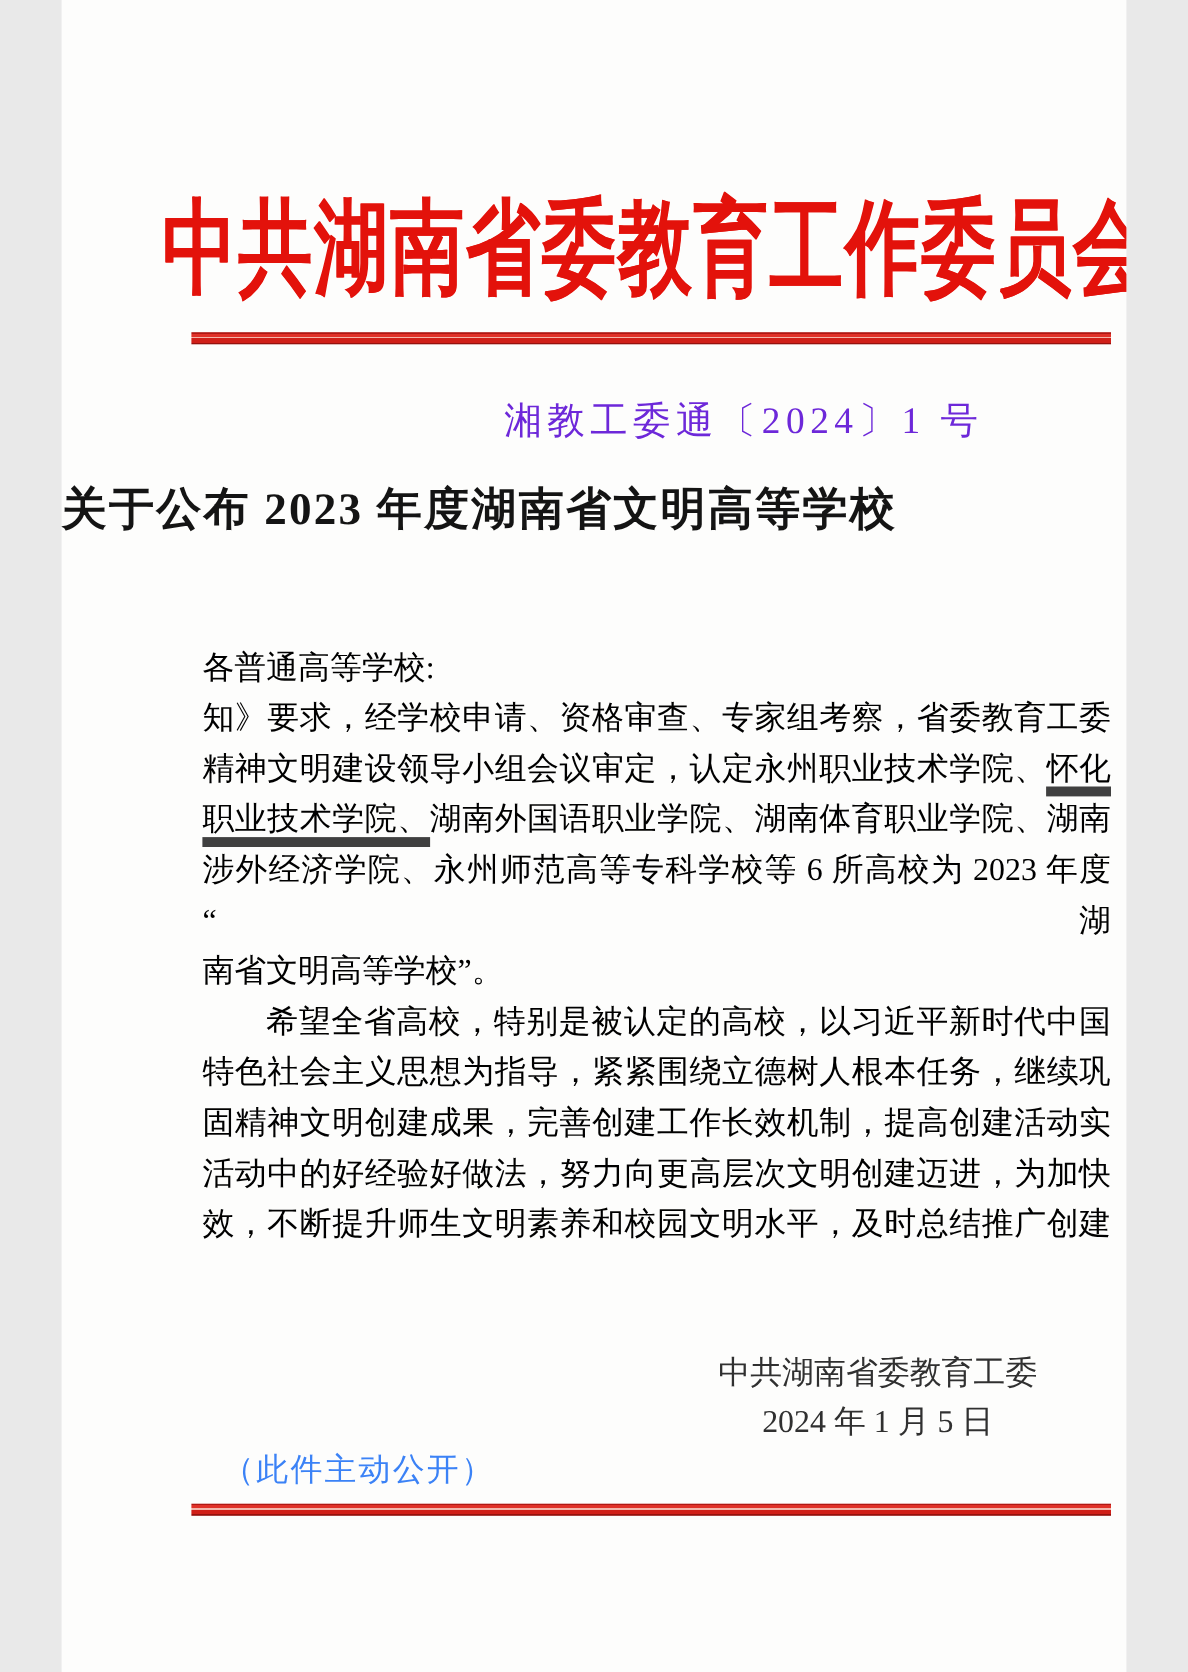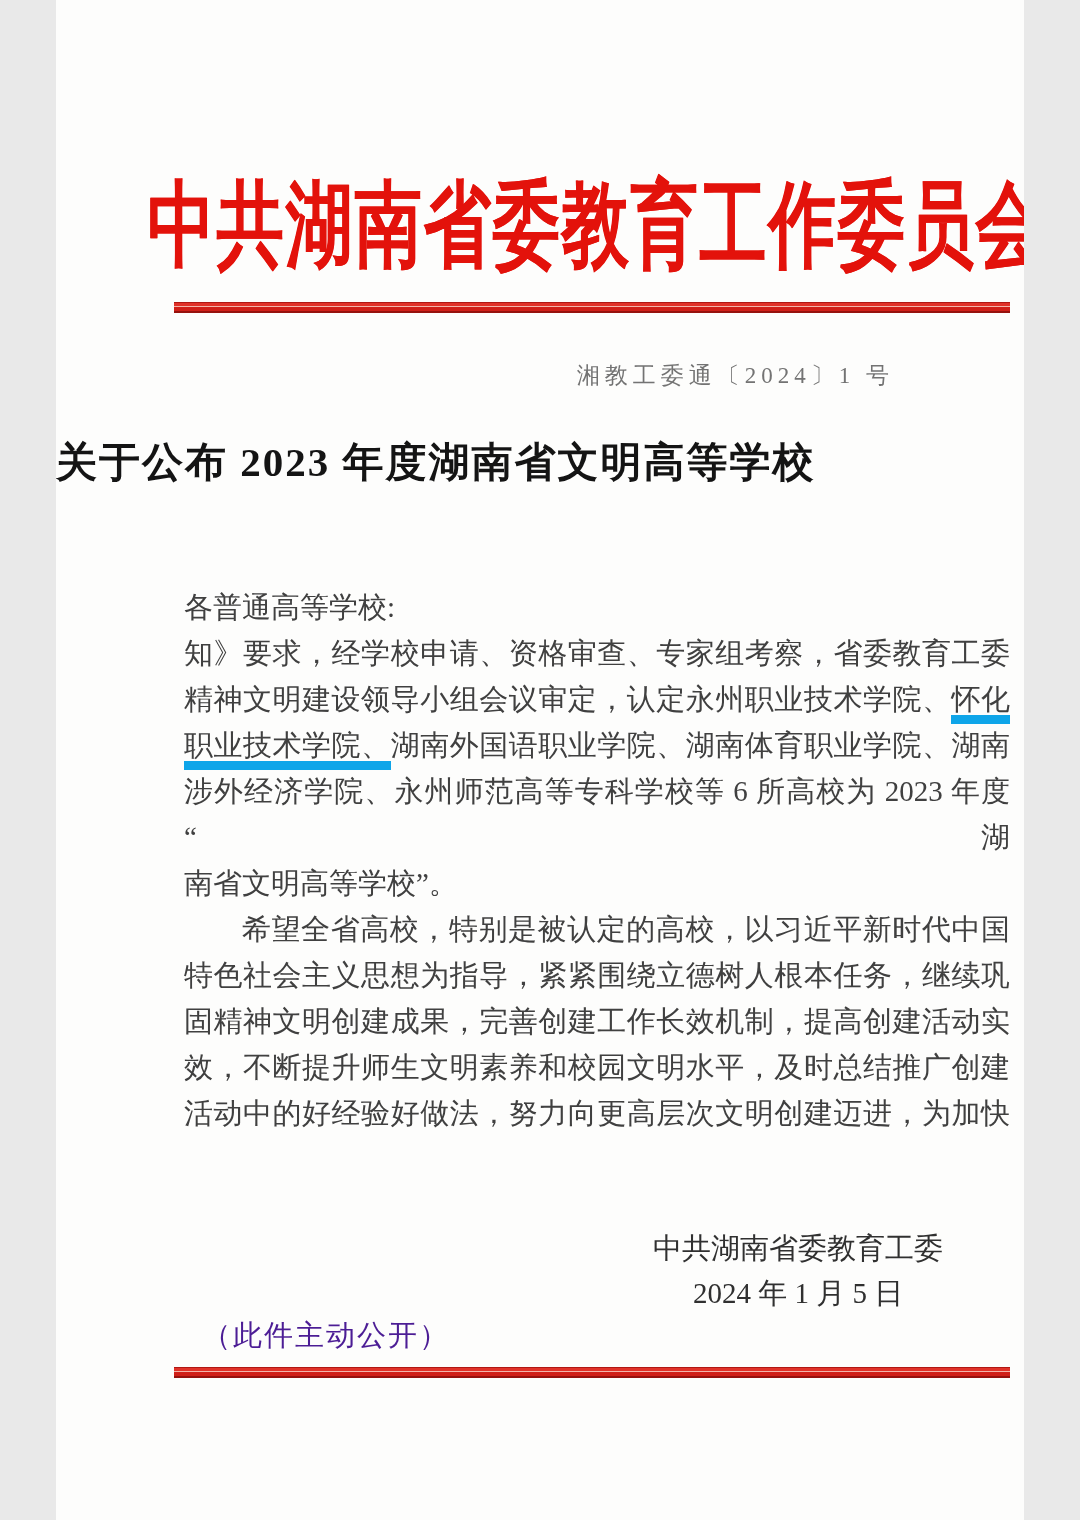--- a/index.html
+++ b/index.html
@@ -53,23 +53,23 @@
     );
   }
   .rule-top { top: 302px; }
   .rule-bottom { top: 1367px; }
 
   
   .doc-number {
     position: absolute;
     top: 360px;
     right: 130px;
-    font-size: 23px;
+    font-size: 34px;
     letter-spacing: 5px;
-    color: #737373;
+    color: #6d28d9;
     white-space: nowrap;
   }
 
   
   .doc-title {
     position: absolute;
     top: 436px;
     left: 0;
     width: 1080px;
     text-align: left;
@@ -81,32 +81,32 @@
   }
 
   
   .body-block {
     position: absolute;
     top: 584px;
     left: 128px;
     width: 826px;
     font-size: 29px;
     line-height: 46px;
-    color: #404040;
+    color: #000000;
   }
   .line { white-space: nowrap; }
   .just {
     white-space: normal;
     text-align: justify;
     text-align-last: justify;
     text-justify: inter-character;
   }
   .indent { text-indent: 2em; }
   .redmark {
-    border-bottom: 9px solid #0ea5e9;
+    border-bottom: 9px solid #404040;
   }
 
   
   .signature {
     position: absolute;
     top: 1226px;
     left: 594px;
     width: 296px;
     text-align: center;
     font-size: 29px;
@@ -115,21 +115,21 @@
     white-space: nowrap;
   }
 
   
   .disclosure-note {
     position: absolute;
     top: 1316px;
     left: 146px;
     font-size: 29px;
     letter-spacing: 2px;
-    color: #4c1d95;
+    color: #3b82f6;
     white-space: nowrap;
   }
 </style>
 </head>
 <body>
 
 <div class="page">
 
   <div class="letterhead">
     <span class="masthead-text">中共湖南省委教育工作委员会</span>
@@ -148,22 +148,22 @@
 
     <div class="line just">知》要求，经学校申请、资格审查、专家组考察，省委教育工委</div>
     <div class="line just"><span>精神文明建设领导小组会议审定，认定永州职业技术学院、</span><span class="redmark">怀化</span></div>
     <div class="line just"><span class="redmark">职业技术学院、</span><span>湖南外国语职业学院、湖南体育职业学院、湖南</span></div>
     <div class="line just">涉外经济学院、永州师范高等专科学校等 6 所高校为 2023 年度“湖</div>
     <div class="line">南省文明高等学校”。</div>
 
     <div class="line just indent">希望全省高校，特别是被认定的高校，以习近平新时代中国</div>
     <div class="line just">特色社会主义思想为指导，紧紧围绕立德树人根本任务，继续巩</div>
     <div class="line just">固精神文明创建成果，完善创建工作长效机制，提高创建活动实</div>
+    <div class="line just">活动中的好经验好做法，努力向更高层次文明创建迈进，为加快</div>
     <div class="line just">效，不断提升师生文明素养和校园文明水平，及时总结推广创建</div>
-    <div class="line just">活动中的好经验好做法，努力向更高层次文明创建迈进，为加快</div>
   </div>
 
   <div class="signature">
     <div>中共湖南省委教育工委</div>
     <div>2024 年 1 月 5 日</div>
   </div>
 
   <div class="disclosure-note">（此件主动公开）</div>
 
   <div class="rule rule-bottom"></div>

